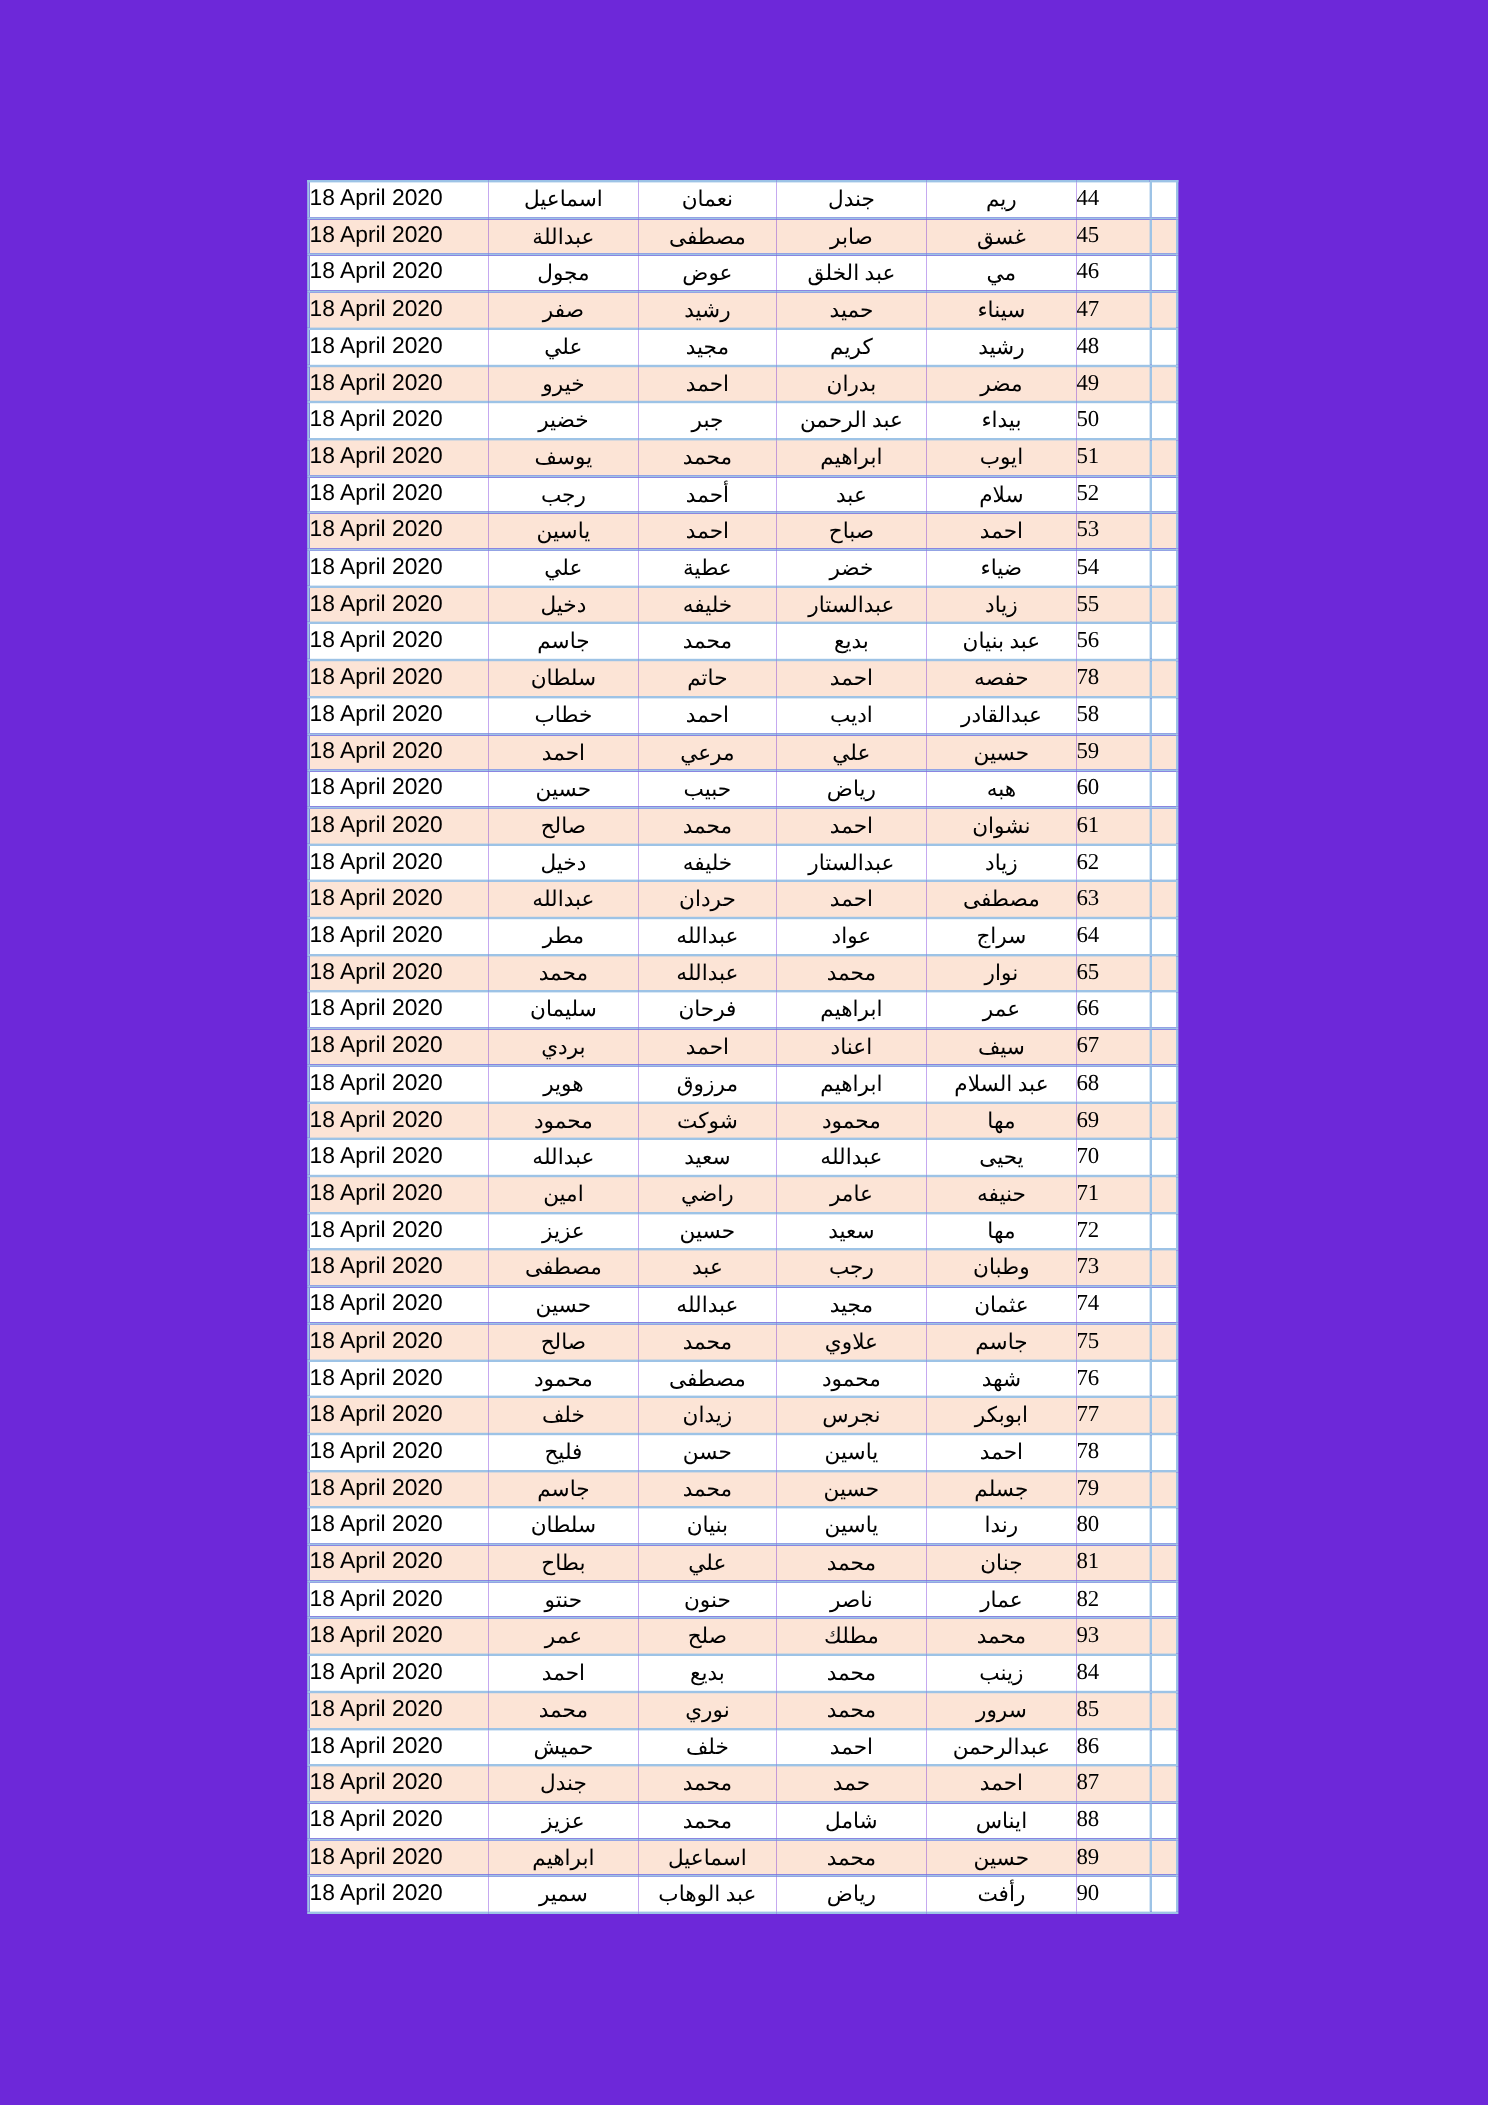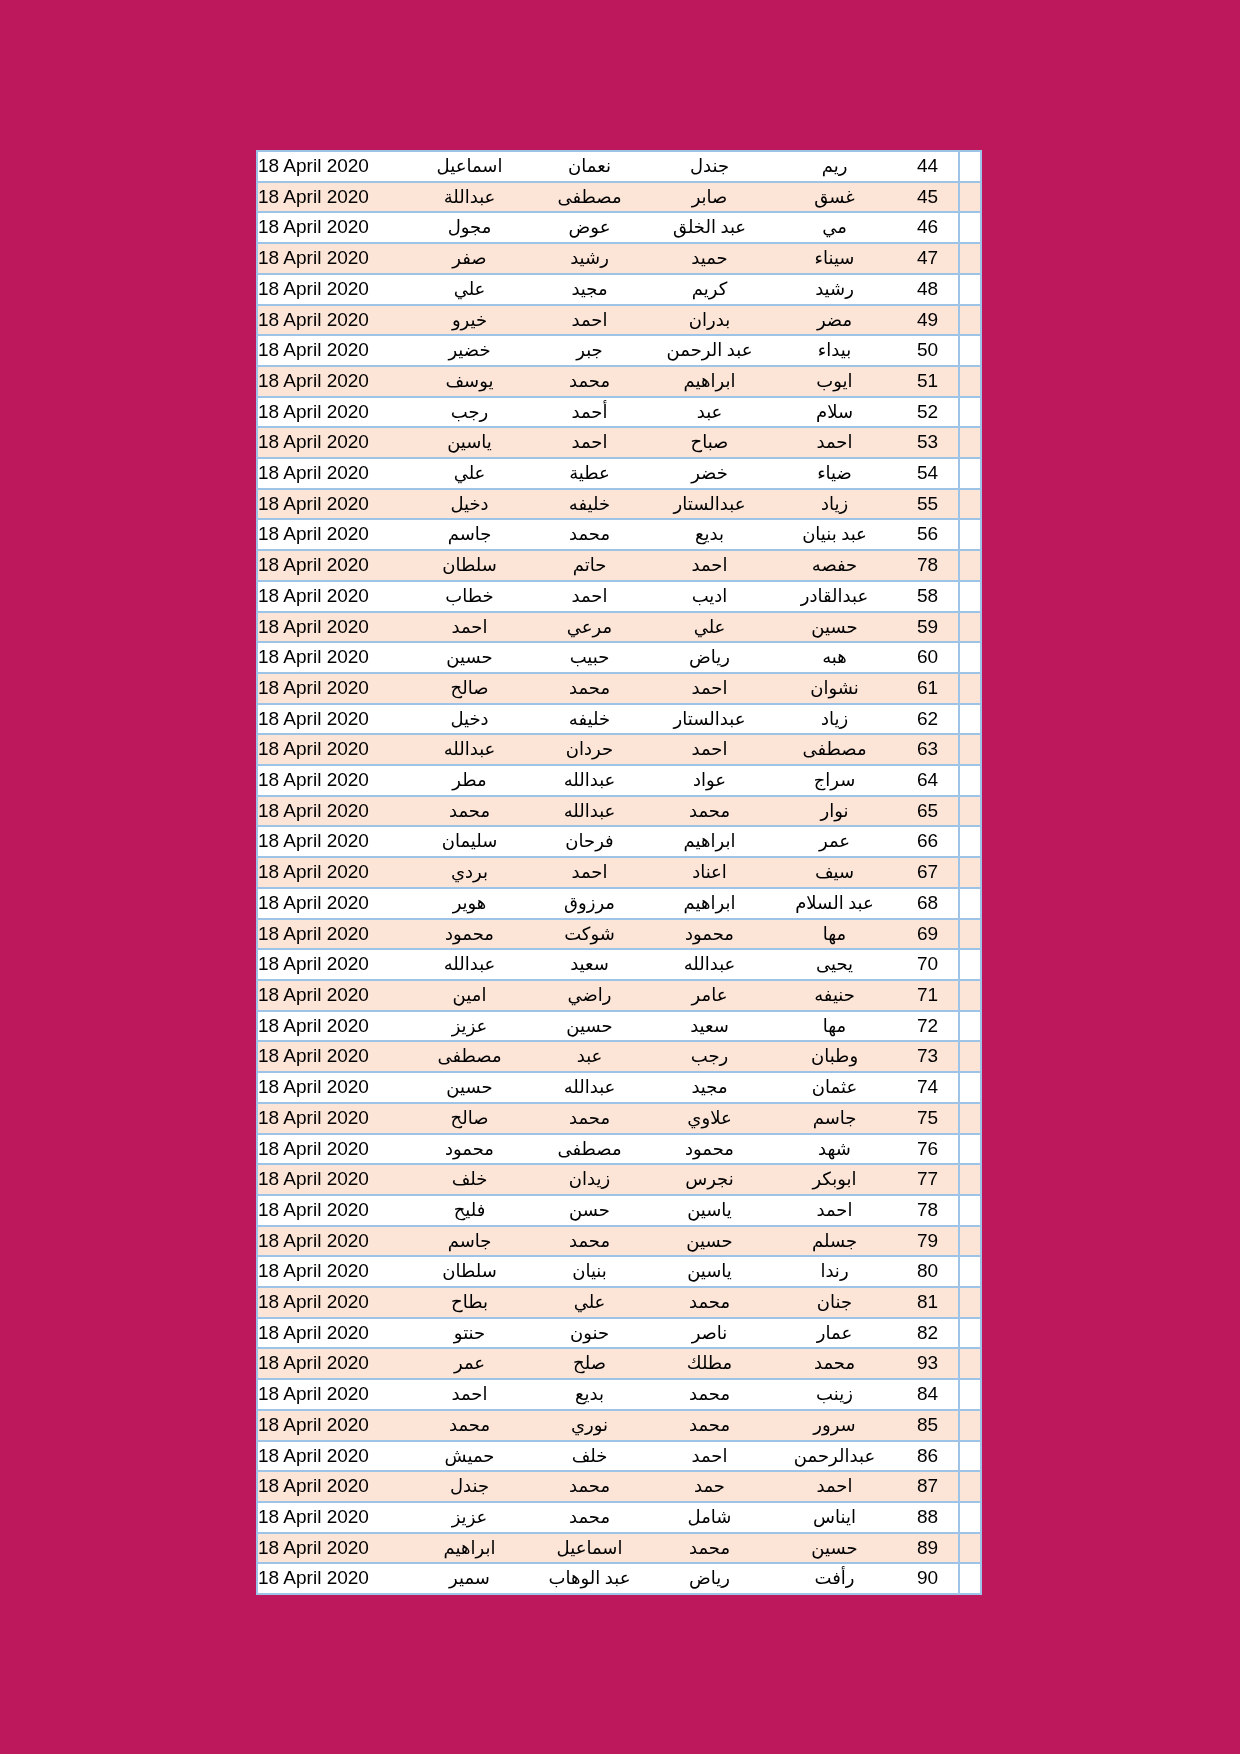--- a/index.html
+++ b/index.html
@@ -8,21 +8,21 @@
     --ink:#000000;
   }
   html,body{margin:0;padding:0;}
   body{
     width:1240px;height:1754px;
     background:#ffffff;
     position:relative;
     font-family:"Liberation Sans",sans-serif;
     color:var(--ink);
   }
-  .doc-page{position:absolute;inset:0;background:#be185d;}
+  .doc-page{position:absolute;inset:0;background:#6d28d9;}
   table.names-table{
     position:absolute;
     left:256px;top:150px;
     width:724px;
     border-collapse:collapse;
     table-layout:fixed;
     border:2px solid var(--border);
   }
   table.names-table td{
     height:28.7px;
@@ -41,24 +41,24 @@
     font-size:19px;
     font-family:"Liberation Sans",sans-serif;
   }
   td.c-ar{
     direction:rtl;
     text-align:center;
     font-size:18px;
     font-family:"Liberation Serif","DejaVu Sans",serif;
   }
   td.c-num{
-    text-align:center;
+    text-align:left;
     padding-right:10px;
     font-size:19px;
-    font-family:Liberation Sans, sans-serif;
+    font-family:Liberation Serif, serif;
   }
   td.c-end{
     border-left:2px solid var(--border);
   }
 </style>
 </head>
 <body>
 
 <div class="doc-page">
   <table class="names-table">

